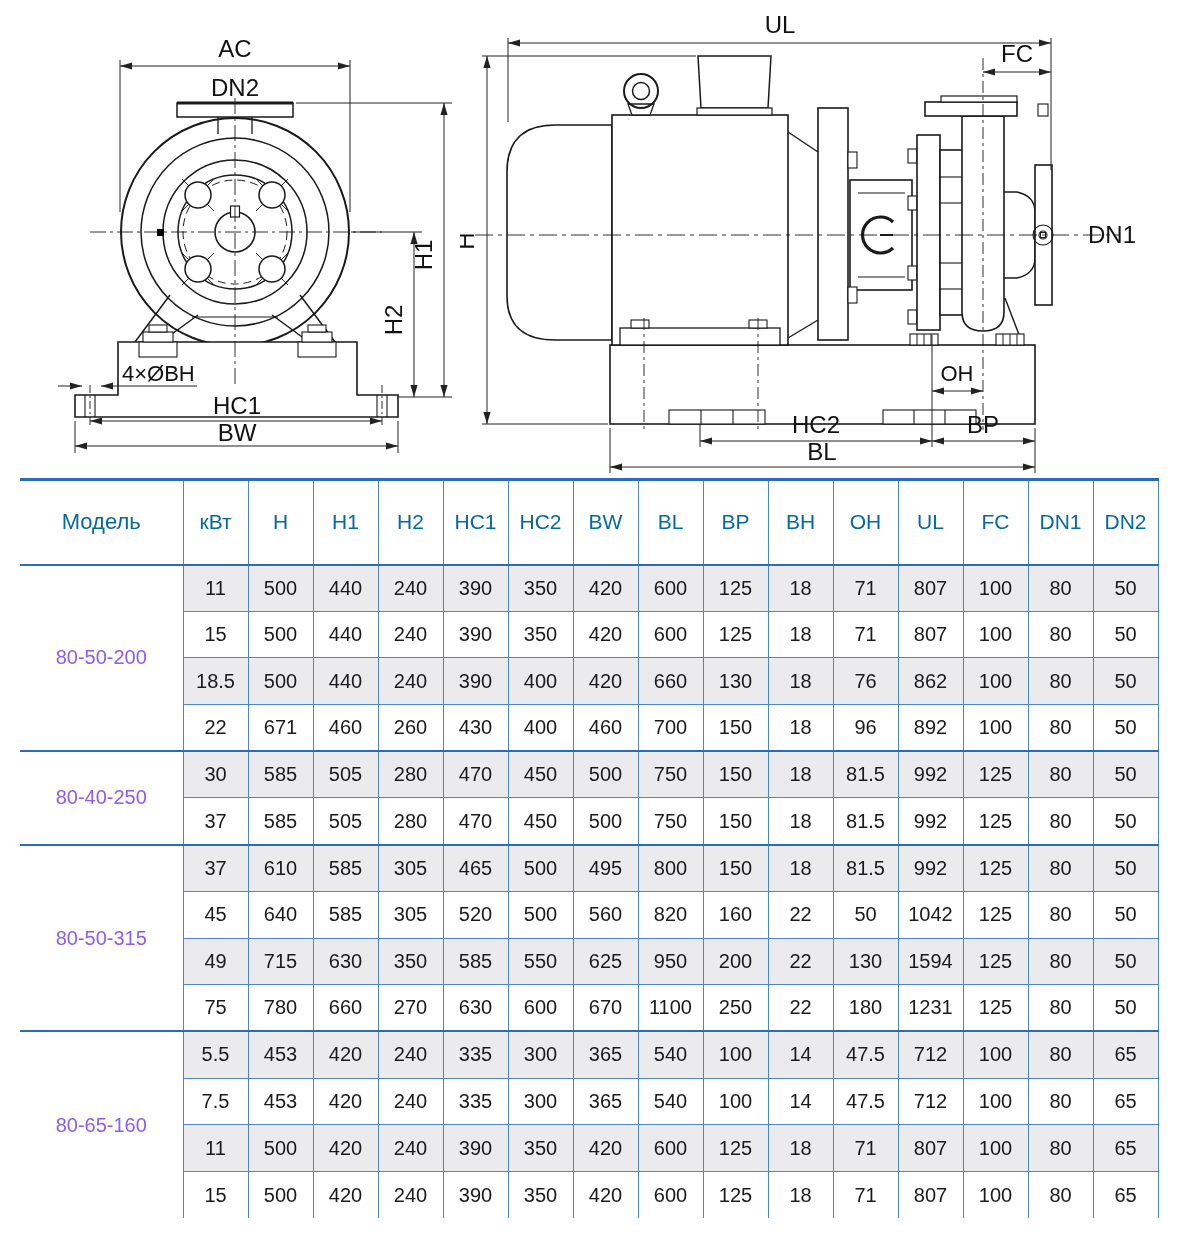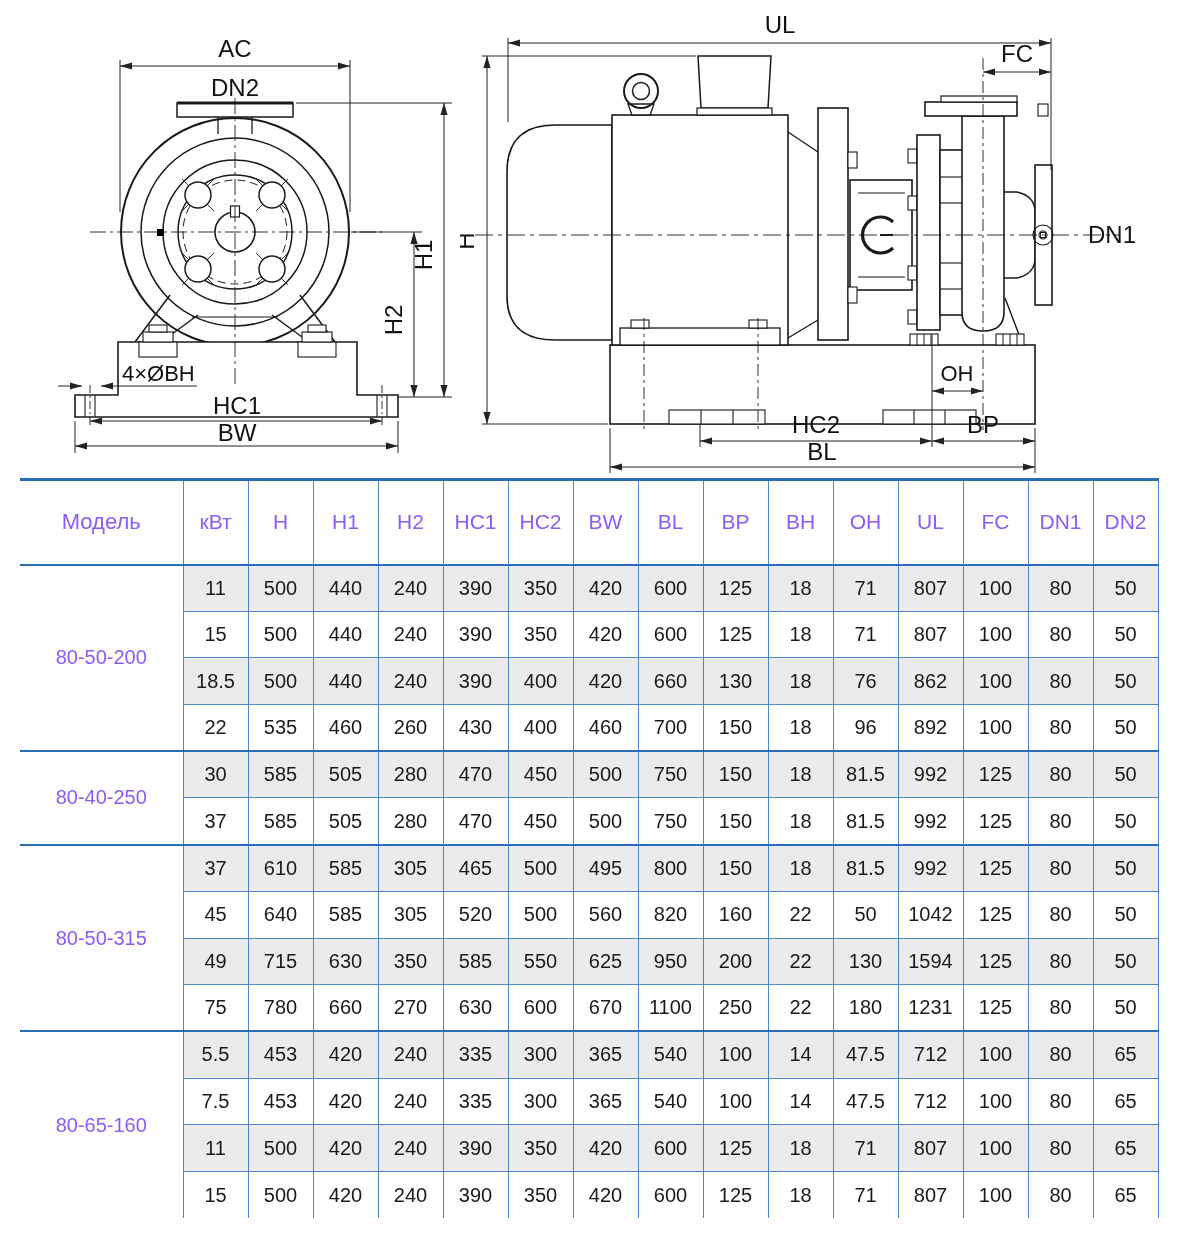--- a/index.html
+++ b/index.html
@@ -18,21 +18,21 @@
     border-collapse:collapse;table-layout:fixed;
     font-family:"Liberation Sans",sans-serif;
   }
   .dim-table th,.dim-table td{
     border-left:1.5px solid #4a86c8;text-align:center;vertical-align:middle;padding:0;
   }
   .dim-table th:last-child,.dim-table td:last-child{border-right:1.5px solid #4a86c8;}
   .dim-table thead tr{height:85px;}
   .dim-table thead th{
     border-top:3px solid #2a6cb8;border-bottom:2.5px solid #2a6cb8;
-    color:#8b5cf6;font-size:21px;font-weight:400;background:#fff;
+    color:#0369a1;font-size:21px;font-weight:400;background:#fff;
   }
   .dim-table thead th.model-h{border-left:none;font-size:22px;}
   .dim-table tbody tr{height:46.7px;}
   .dim-table td.val{font-size:20px;color:#1a1a1a;background:#fff;}
   .dim-table td.val.stripe{background:#ebebed;}
   .dim-table td.model-cell{border-left:none;font-size:20px;color:#8b5cf6;background:#fff;}
   .dim-table tbody tr:not(.group-first) td.val{border-top:1.2px solid #4a86c8;}
   .dim-table tbody tr.group-first td{border-top:2.5px solid #2a6cb8;}
 </style>
 </head>
@@ -338,21 +338,21 @@
         <td class="val stripe">130</td>
         <td class="val stripe">18</td>
         <td class="val stripe">76</td>
         <td class="val stripe">862</td>
         <td class="val stripe">100</td>
         <td class="val stripe">80</td>
         <td class="val stripe">50</td>
       </tr>
       <tr>
         <td class="val">22</td>
-        <td class="val">535</td>
+        <td class="val">671</td>
         <td class="val">460</td>
         <td class="val">260</td>
         <td class="val">430</td>
         <td class="val">400</td>
         <td class="val">460</td>
         <td class="val">700</td>
         <td class="val">150</td>
         <td class="val">18</td>
         <td class="val">96</td>
         <td class="val">892</td>

